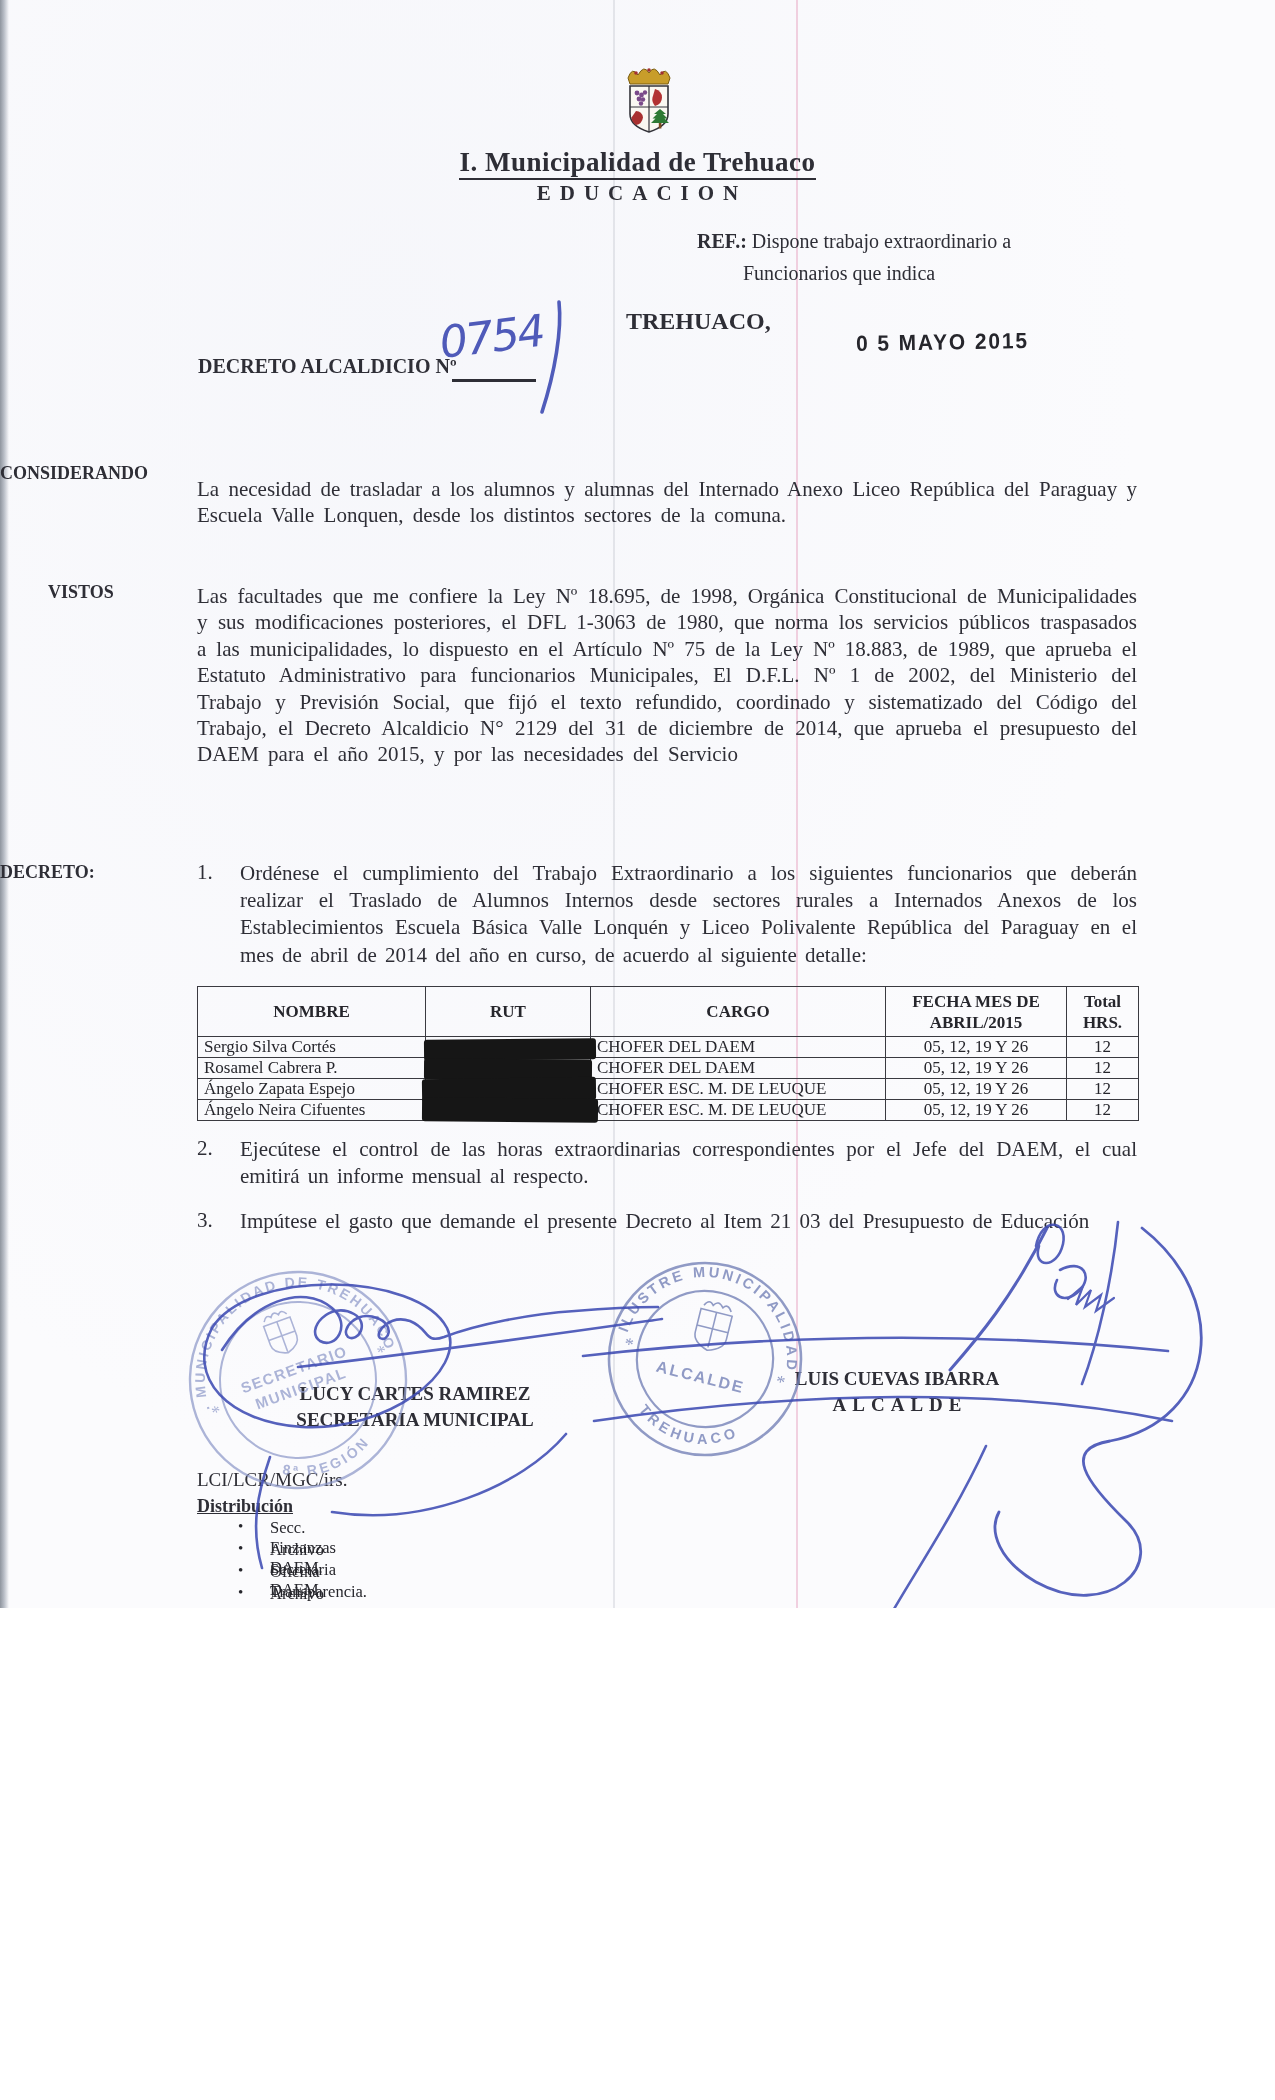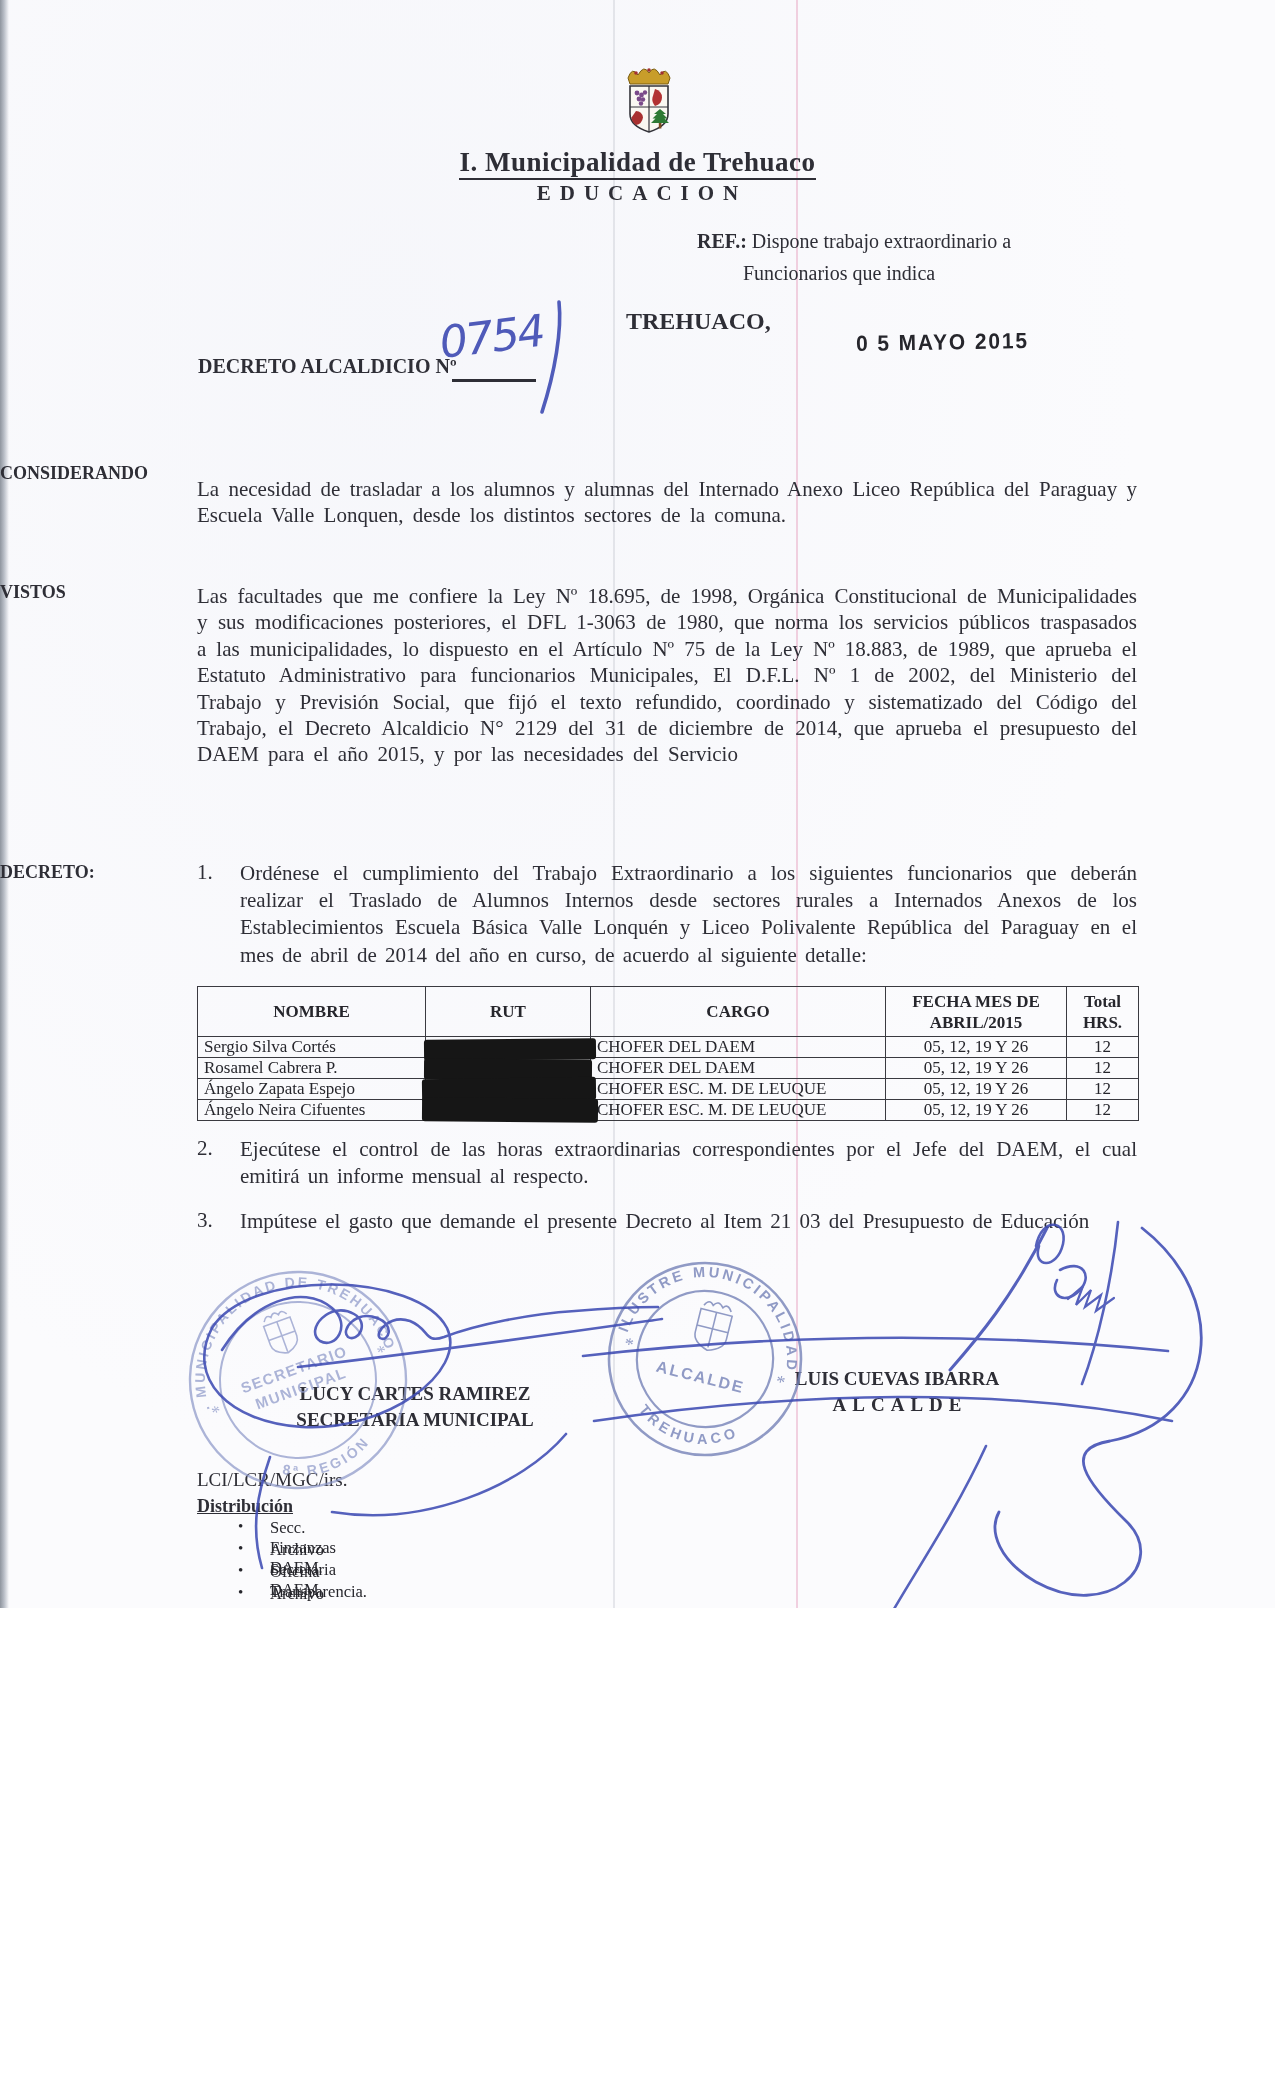--- a/index.html
+++ b/index.html
@@ -55,21 +55,21 @@
   .decree-underline { left:452px; top:379px; width:84px; height:2.5px; background:#2e2e36; }
   .handnum {
     left:443px; top:317px; font-family:"DejaVu Sans", sans-serif;
     font-style:italic; font-size:44px; color:#3d4ab2; letter-spacing:-2px;
     transform:rotate(-7deg); transform-origin:left bottom; opacity:.9;
   }
 
   
   .h-center { left:0; width:1275px; text-align:left; font-size:18px; font-weight:bold;margin-top:36px; }
   .h-considerando { top:427px; }
-  .h-vistos { top:546px; }
+  .h-vistos { top:546px;padding-left:48px; }
   .h-decreto { top:826px; }
   .para {
     left:197px; width:940px; font-size:21px; line-height:26.4px;
     text-align:justify; word-spacing:4px;
   }
   .para-considerando { top:476px; }
   .para-vistos { top:583px; }
 
   .list-item { left:197px; width:940px; }
   .list-num { position:absolute; left:0; top:0; font-size:21px; }

